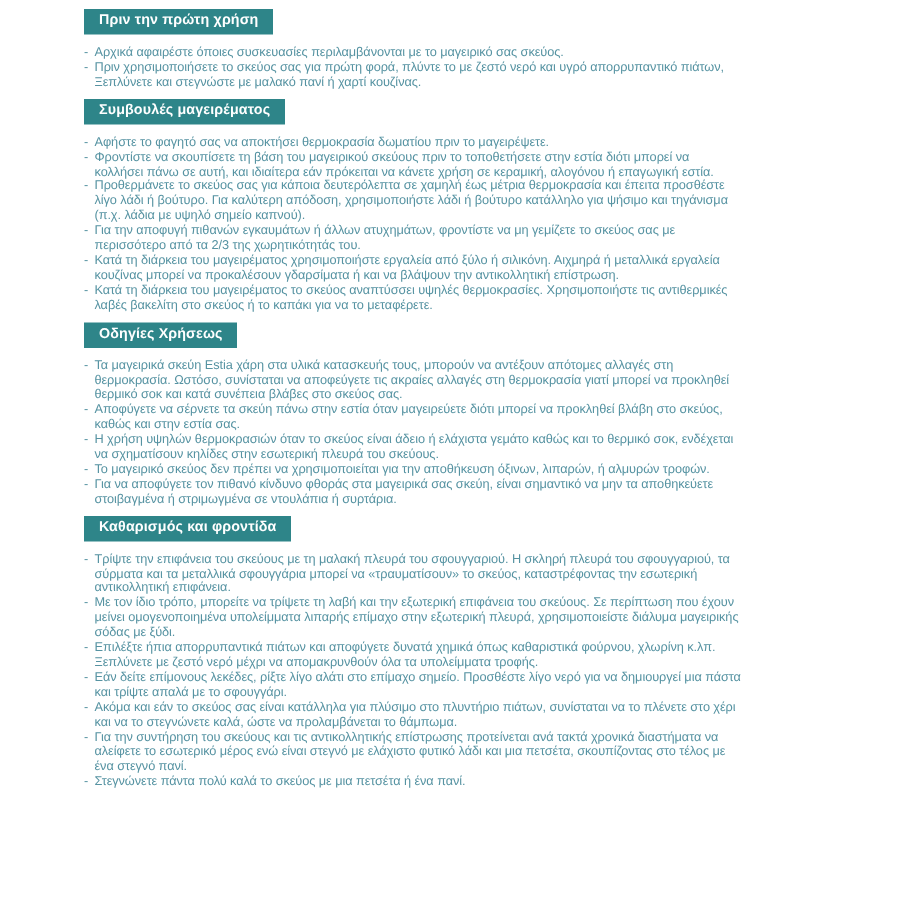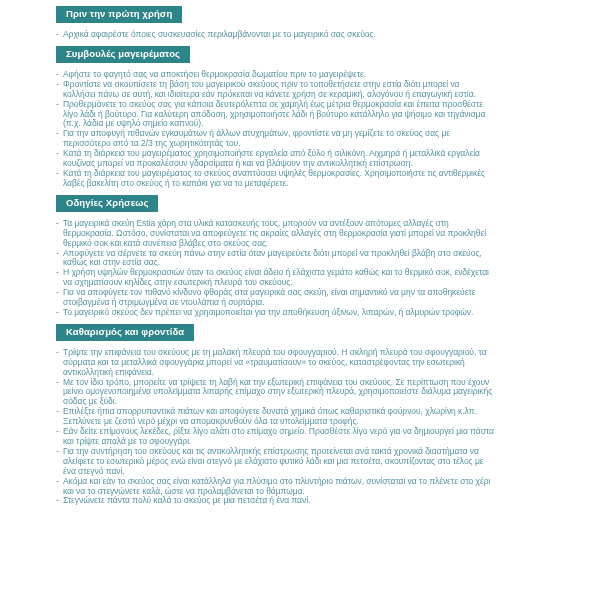--- a/index.html
+++ b/index.html
@@ -49,20 +49,21 @@
   }
 </style>
 </head>
 <body>
 
 <main class="doc">
   <section class="section">
     <h2 class="badge">Πριν την πρώτη χρήση</h2>
     <ul class="bullets">
         <li>Αρχικά αφαιρέστε όποιες συσκευασίες περιλαμβάνονται με το μαγειρικό σας σκεύος.</li>
+        <li>Πριν χρησιμοποιήσετε το σκεύος σας για πρώτη φορά, πλύντε το με ζεστό νερό και υγρό απορρυπαντικό πιάτων, Ξεπλύνετε και στεγνώστε με μαλακό πανί ή χαρτί κουζίνας.</li>
       </ul>
   </section>
 
   <section class="section">
     <h2 class="badge">Συμβουλές μαγειρέματος</h2>
     <ul class="bullets">
         <li>Αφήστε το φαγητό σας να αποκτήσει θερμοκρασία δωματίου πριν το μαγειρέψετε.</li>
         <li>Φροντίστε να σκουπίσετε τη βάση του μαγειρικού σκεύους πριν το τοποθετήσετε στην εστία διότι μπορεί να κολλήσει πάνω σε αυτή, και ιδιαίτερα εάν πρόκειται να κάνετε χρήση σε κεραμική, αλογόνου ή επαγωγική εστία.</li>
         <li>Προθερμάνετε το σκεύος σας για κάποια δευτερόλεπτα σε χαμηλή έως μέτρια θερμοκρασία και έπειτα προσθέστε λίγο λάδι ή βούτυρο. Για καλύτερη απόδοση, χρησιμοποιήστε λάδι ή βούτυρο κατάλληλο για ψήσιμο και τηγάνισμα (π.χ. λάδια με υψηλό σημείο καπνού).</li>
         <li>Για την αποφυγή πιθανών εγκαυμάτων ή άλλων ατυχημάτων, φροντίστε να μη γεμίζετε το σκεύος σας με περισσότερο από τα 2/3 της χωρητικότητάς του.</li>
@@ -70,30 +71,30 @@
         <li>Κατά τη διάρκεια του μαγειρέματος το σκεύος αναπτύσσει υψηλές θερμοκρασίες. Χρησιμοποιήστε τις αντιθερμικές λαβές βακελίτη στο σκεύος ή το καπάκι για να το μεταφέρετε.</li>
       </ul>
   </section>
 
   <section class="section">
     <h2 class="badge">Οδηγίες Χρήσεως</h2>
     <ul class="bullets">
         <li>Τα μαγειρικά σκεύη Estia χάρη στα υλικά κατασκευής τους, μπορούν να αντέξουν απότομες αλλαγές στη θερμοκρασία. Ωστόσο, συνίσταται να αποφεύγετε τις ακραίες αλλαγές στη θερμοκρασία γιατί μπορεί να προκληθεί θερμικό σοκ και κατά συνέπεια βλάβες στο σκεύος σας.</li>
         <li>Αποφύγετε να σέρνετε τα σκεύη πάνω στην εστία όταν μαγειρεύετε διότι μπορεί να προκληθεί βλάβη στο σκεύος, καθώς και στην εστία σας.</li>
         <li>Η χρήση υψηλών θερμοκρασιών όταν το σκεύος είναι άδειο ή ελάχιστα γεμάτο καθώς και το θερμικό σοκ, ενδέχεται να σχηματίσουν κηλίδες στην εσωτερική πλευρά του σκεύους.</li>
+        <li>Το μαγειρικό σκεύος δεν πρέπει να χρησιμοποιείται για την αποθήκευση όξινων, λιπαρών, ή αλμυρών τροφών.</li>
         <li>Για να αποφύγετε τον πιθανό κίνδυνο φθοράς στα μαγειρικά σας σκεύη, είναι σημαντικό να μην τα αποθηκεύετε στοιβαγμένα ή στριμωγμένα σε ντουλάπια ή συρτάρια.</li>
-        <li>Το μαγειρικό σκεύος δεν πρέπει να χρησιμοποιείται για την αποθήκευση όξινων, λιπαρών, ή αλμυρών τροφών.</li>
       </ul>
   </section>
 
   <section class="section">
     <h2 class="badge">Καθαρισμός και φροντίδα</h2>
     <ul class="bullets">
         <li>Τρίψτε την επιφάνεια του σκεύους με τη μαλακή πλευρά του σφουγγαριού. Η σκληρή πλευρά του σφουγγαριού, τα σύρματα και τα μεταλλικά σφουγγάρια μπορεί να «τραυματίσουν» το σκεύος, καταστρέφοντας την εσωτερική αντικολλητική επιφάνεια.</li>
         <li>Με τον ίδιο τρόπο, μπορείτε να τρίψετε τη λαβή και την εξωτερική επιφάνεια του σκεύους. Σε περίπτωση που έχουν μείνει ομογενοποιημένα υπολείμματα λιπαρής επίμαχο στην εξωτερική πλευρά, χρησιμοποιείστε διάλυμα μαγειρικής σόδας με ξύδι.</li>
         <li>Επιλέξτε ήπια απορρυπαντικά πιάτων και αποφύγετε δυνατά χημικά όπως καθαριστικά φούρνου, χλωρίνη κ.λπ. Ξεπλύνετε με ζεστό νερό μέχρι να απομακρυνθούν όλα τα υπολείμματα τροφής.</li>
         <li>Εάν δείτε επίμονους λεκέδες, ρίξτε λίγο αλάτι στο επίμαχο σημείο. Προσθέστε λίγο νερό για να δημιουργεί μια πάστα και τρίψτε απαλά με το σφουγγάρι.</li>
+        <li>Ακόμα και εάν το σκεύος σας είναι κατάλληλα για πλύσιμο στο πλυντήριο πιάτων, συνίσταται να το πλένετε στο χέρι και να το στεγνώνετε καλά, ώστε να προλαμβάνεται το θάμπωμα.</li>
         <li>Για την συντήρηση του σκεύους και τις αντικολλητικής επίστρωσης προτείνεται ανά τακτά χρονικά διαστήματα να αλείφετε το εσωτερικό μέρος ενώ είναι στεγνό με ελάχιστο φυτικό λάδι και μια πετσέτα, σκουπίζοντας στο τέλος με ένα στεγνό πανί.</li>
-        <li>Ακόμα και εάν το σκεύος σας είναι κατάλληλα για πλύσιμο στο πλυντήριο πιάτων, συνίσταται να το πλένετε στο χέρι και να το στεγνώνετε καλά, ώστε να προλαμβάνεται το θάμπωμα.</li>
         <li>Στεγνώνετε πάντα πολύ καλά το σκεύος με μια πετσέτα ή ένα πανί.</li>
       </ul>
   </section>
 </main>
 
 </body></html>

